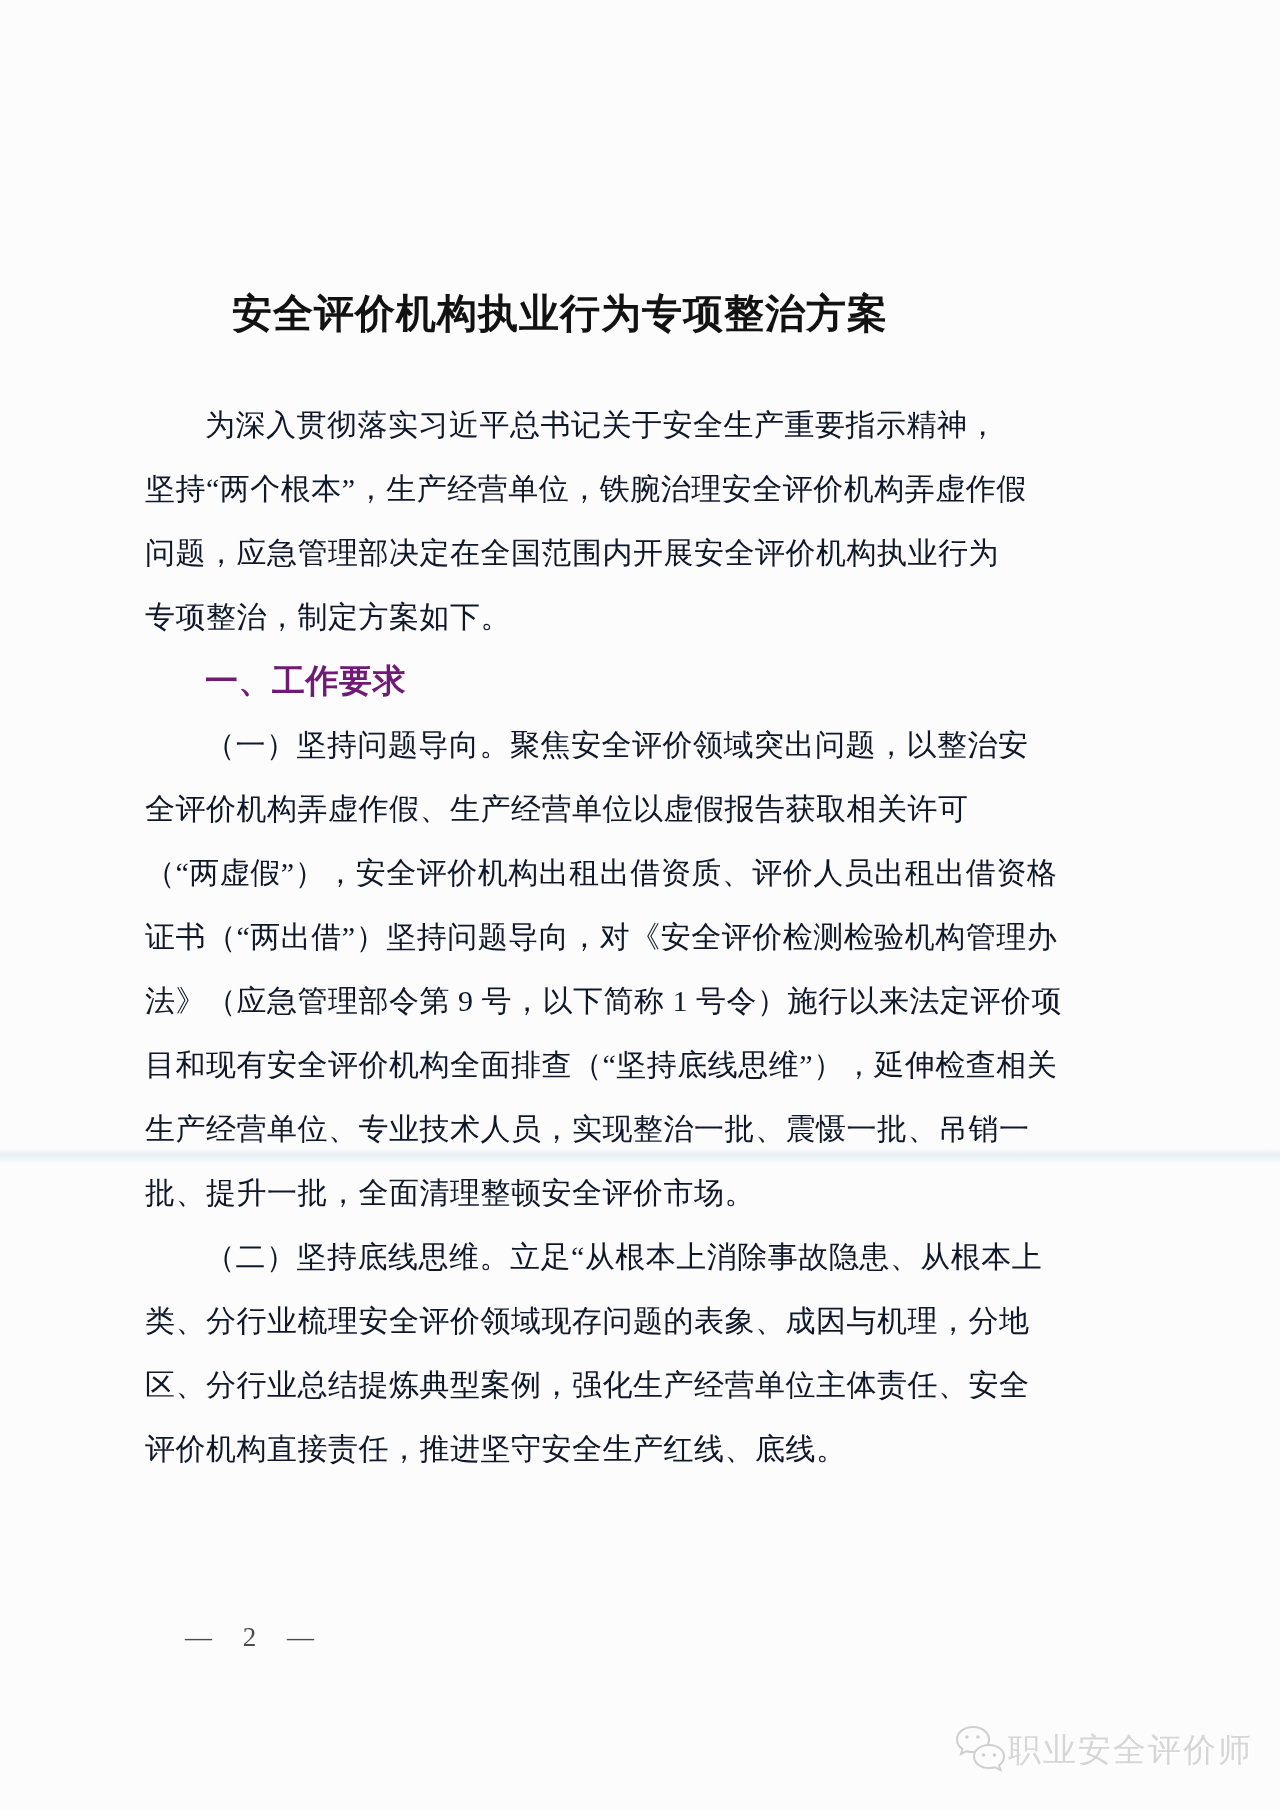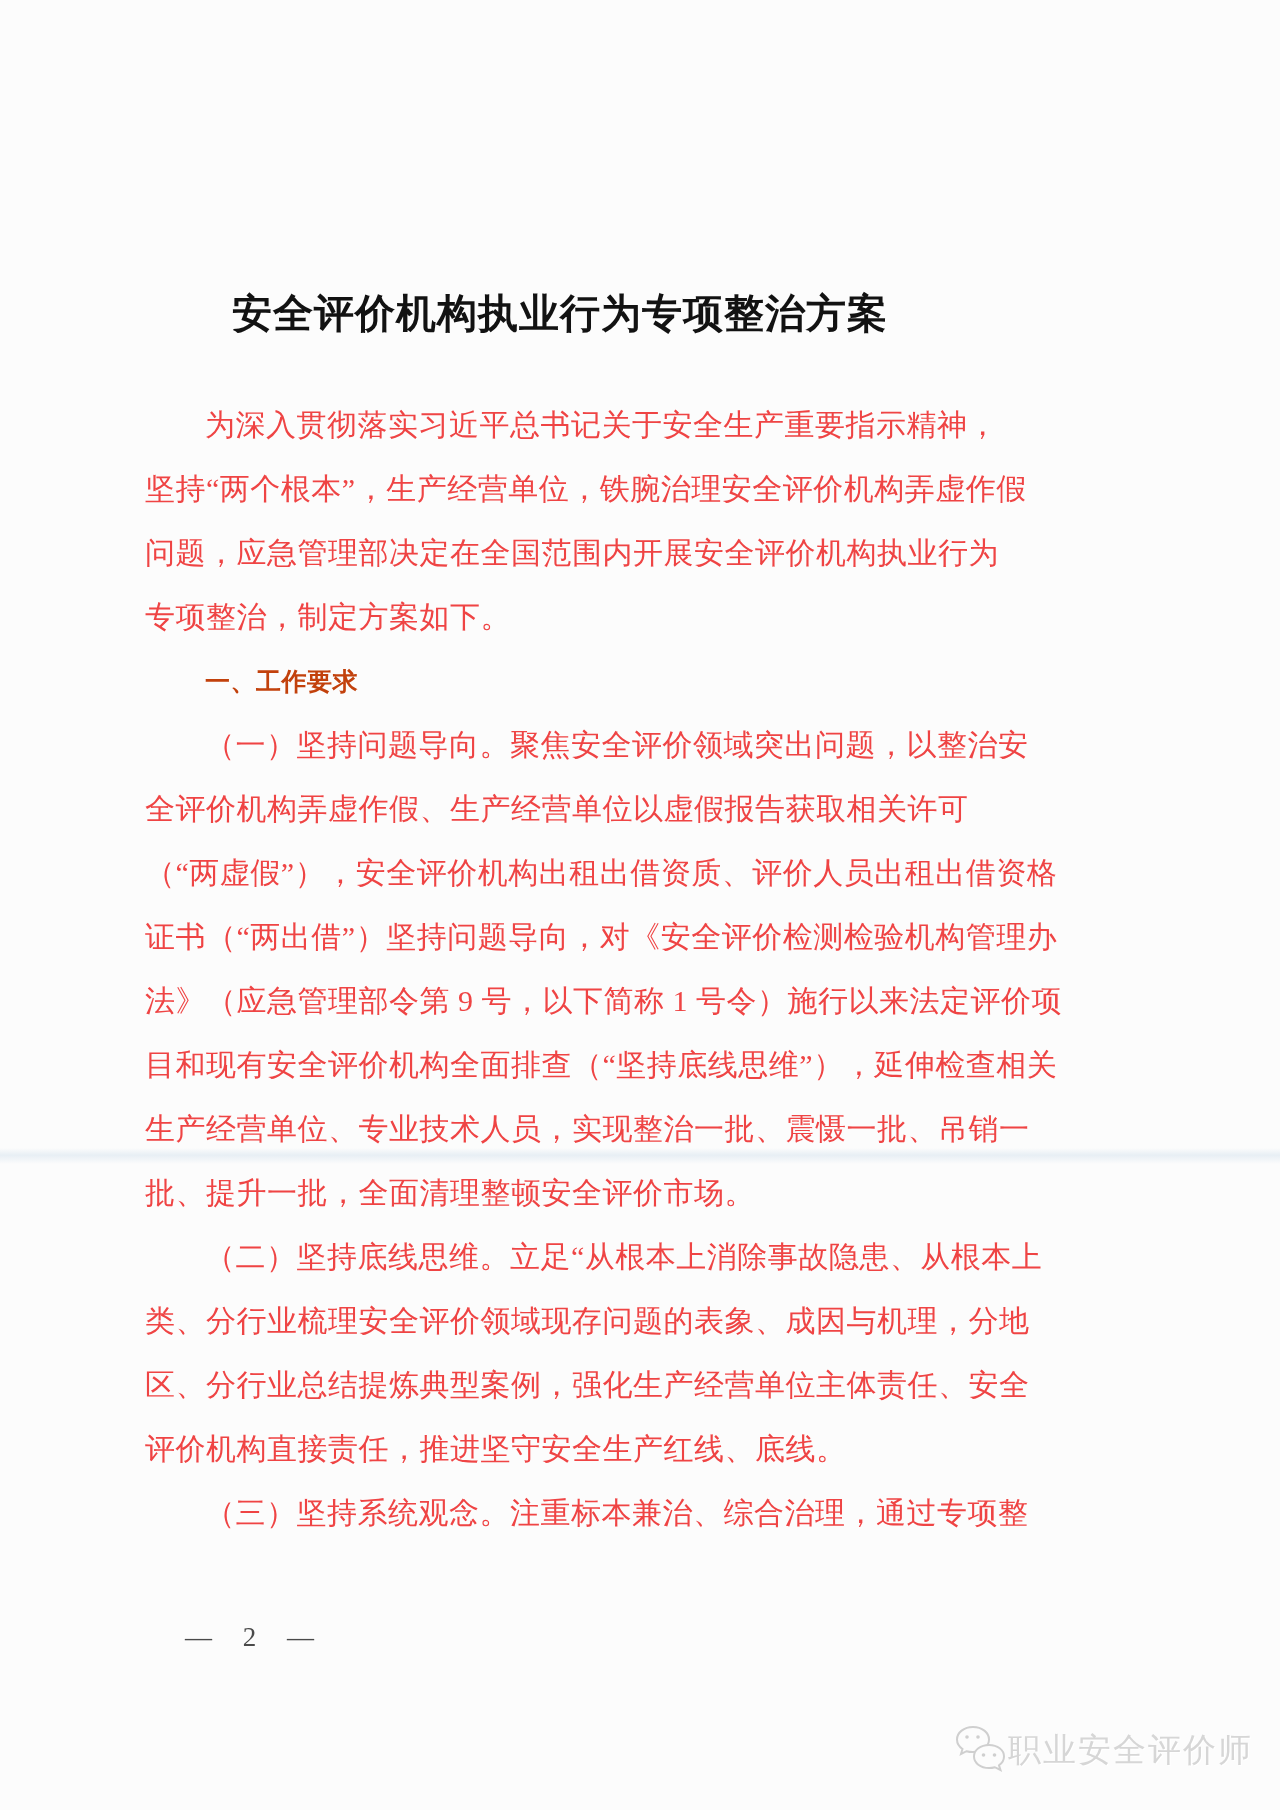--- a/index.html
+++ b/index.html
@@ -44,31 +44,31 @@
     position: absolute;
     left: 145px;
     top: 393px;
     width: 832px;
   }
   .line {
     height: 64px;
     line-height: 64px;
     font-size: 30px;
     letter-spacing: 0.5px;
-    color: #ef4444;
+    color: #0f172a;
     white-space: nowrap;
   }
   .line.first {
     text-indent: 60px;
   }
   .line.heading {
     font-family: "Liberation Sans", "DejaVu Sans", sans-serif;
     font-weight: 700;
-    font-size: 25px;
-    color: #c2410c;
+    font-size: 33px;
+    color: #701a75;
   }
   .page-number {
     position: absolute;
     left: 185px;
     top: 1622px;
     font-size: 27px;
     color: #4a4a4a;
     letter-spacing: 2px;
     word-spacing: 20px;
     white-space: nowrap;
@@ -115,21 +115,20 @@
       <div class="line body">（“两虚假”），安全评价机构出租出借资质、评价人员出租出借资格</div>
       <div class="line body">证书（“两出借”）坚持问题导向，对《安全评价检测检验机构管理办</div>
       <div class="line body">法》（应急管理部令第 9 号，以下简称 1 号令）施行以来法定评价项</div>
       <div class="line body">目和现有安全评价机构全面排查（“坚持底线思维”），延伸检查相关</div>
       <div class="line body">生产经营单位、专业技术人员，实现整治一批、震慑一批、吊销一</div>
       <div class="line body">批、提升一批，全面清理整顿安全评价市场。</div>
       <div class="line body first">（二）坚持底线思维。立足“从根本上消除事故隐患、从根本上</div>
       <div class="line body">类、分行业梳理安全评价领域现存问题的表象、成因与机理，分地</div>
       <div class="line body">区、分行业总结提炼典型案例，强化生产经营单位主体责任、安全</div>
       <div class="line body">评价机构直接责任，推进坚守安全生产红线、底线。</div>
-      <div class="line body first">（三）坚持系统观念。注重标本兼治、综合治理，通过专项整</div>
     </div>
 
   <div class="page-number">— 2 —</div>
 
   <div class="watermark">
     <svg class="wm-icon" viewBox="0 0 56 52" fill="none" xmlns="http://www.w3.org/2000/svg">
 
       <path d="M21 3 C12 3 5 8.5 5 15.5 C5 19.5 7.2 22.8 10.5 25 L9 30 L14.5 27.2 C16.5 27.8 18.7 28 21 28 C30 28 37 22.5 37 15.5 C37 8.5 30 3 21 3 Z" stroke="#cfcfcf" stroke-width="2" fill="#fcfcfc"></path>
       <circle cx="15" cy="13" r="1.8" fill="#cfcfcf"></circle>
       <circle cx="26" cy="13" r="1.8" fill="#cfcfcf"></circle>

